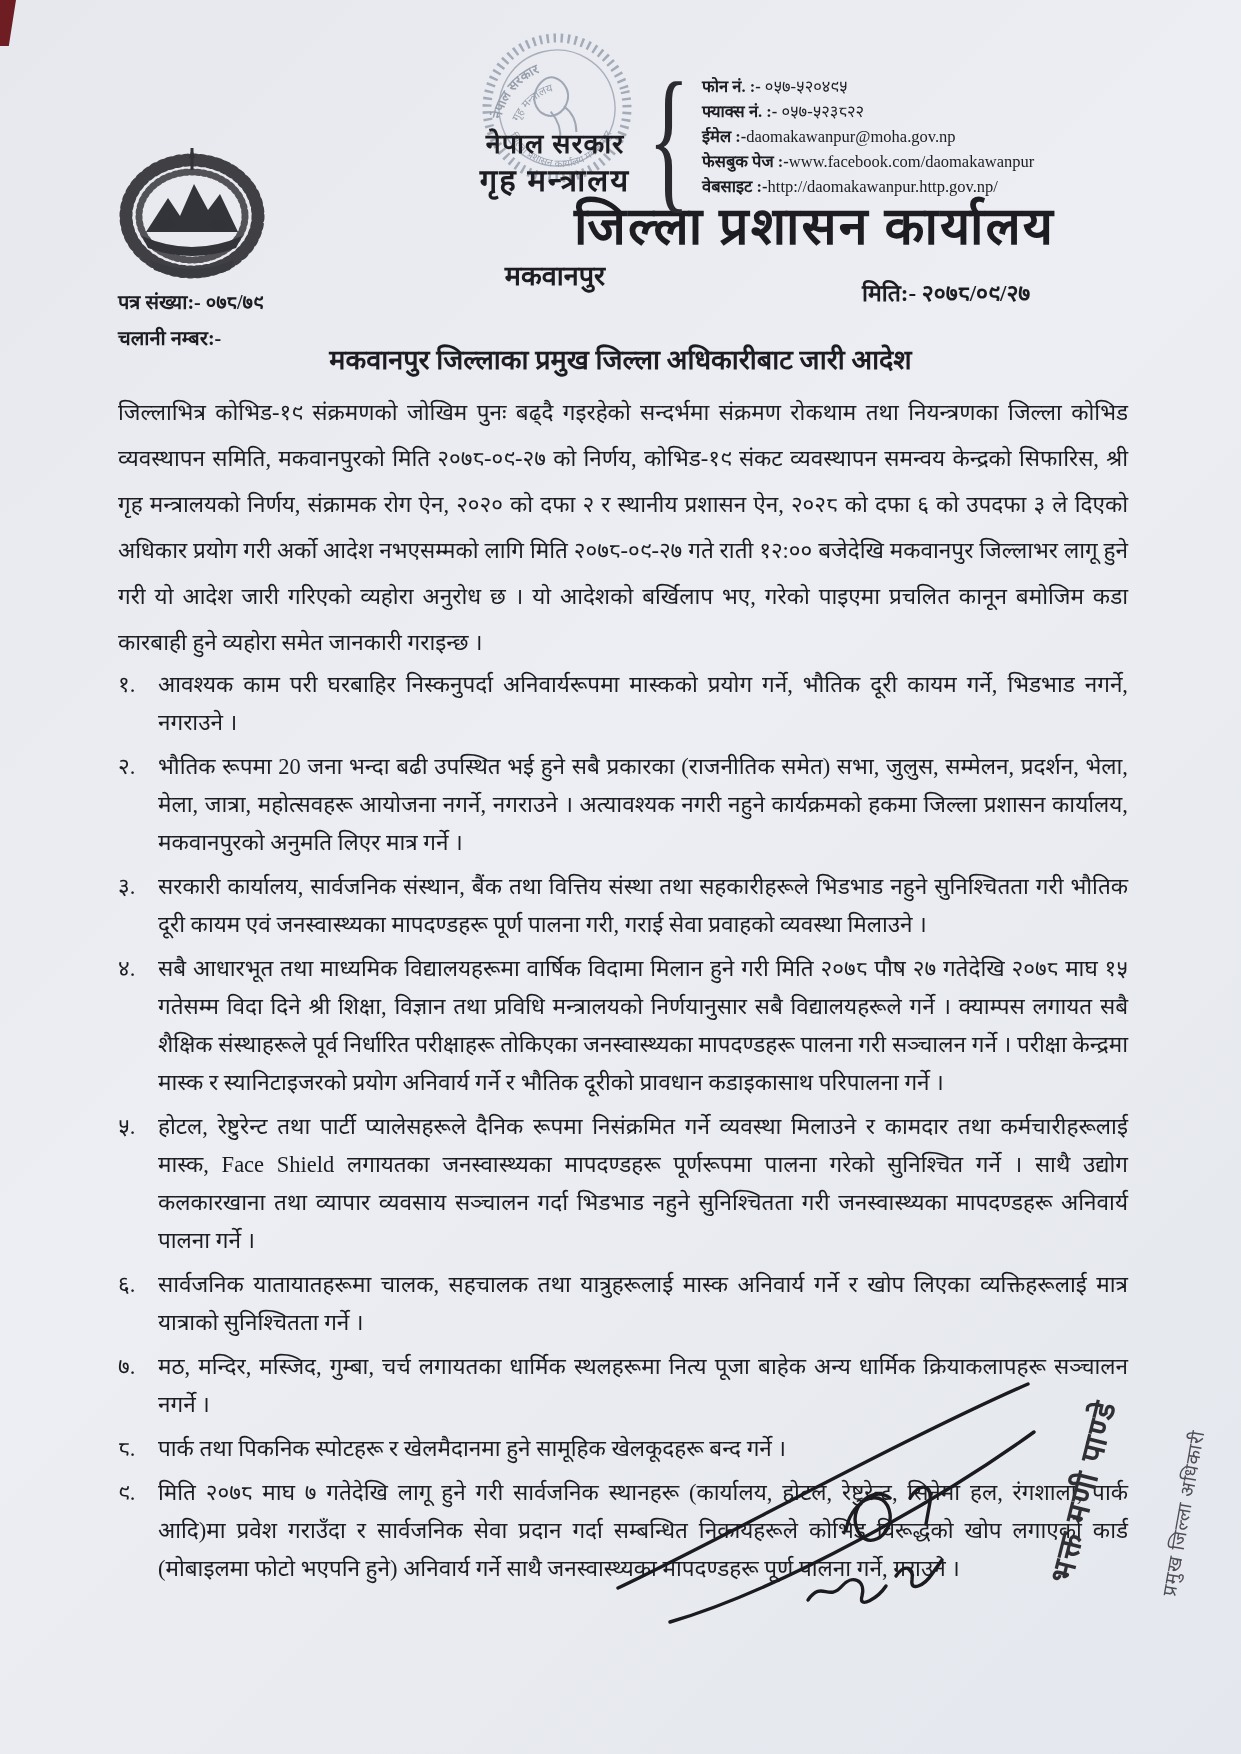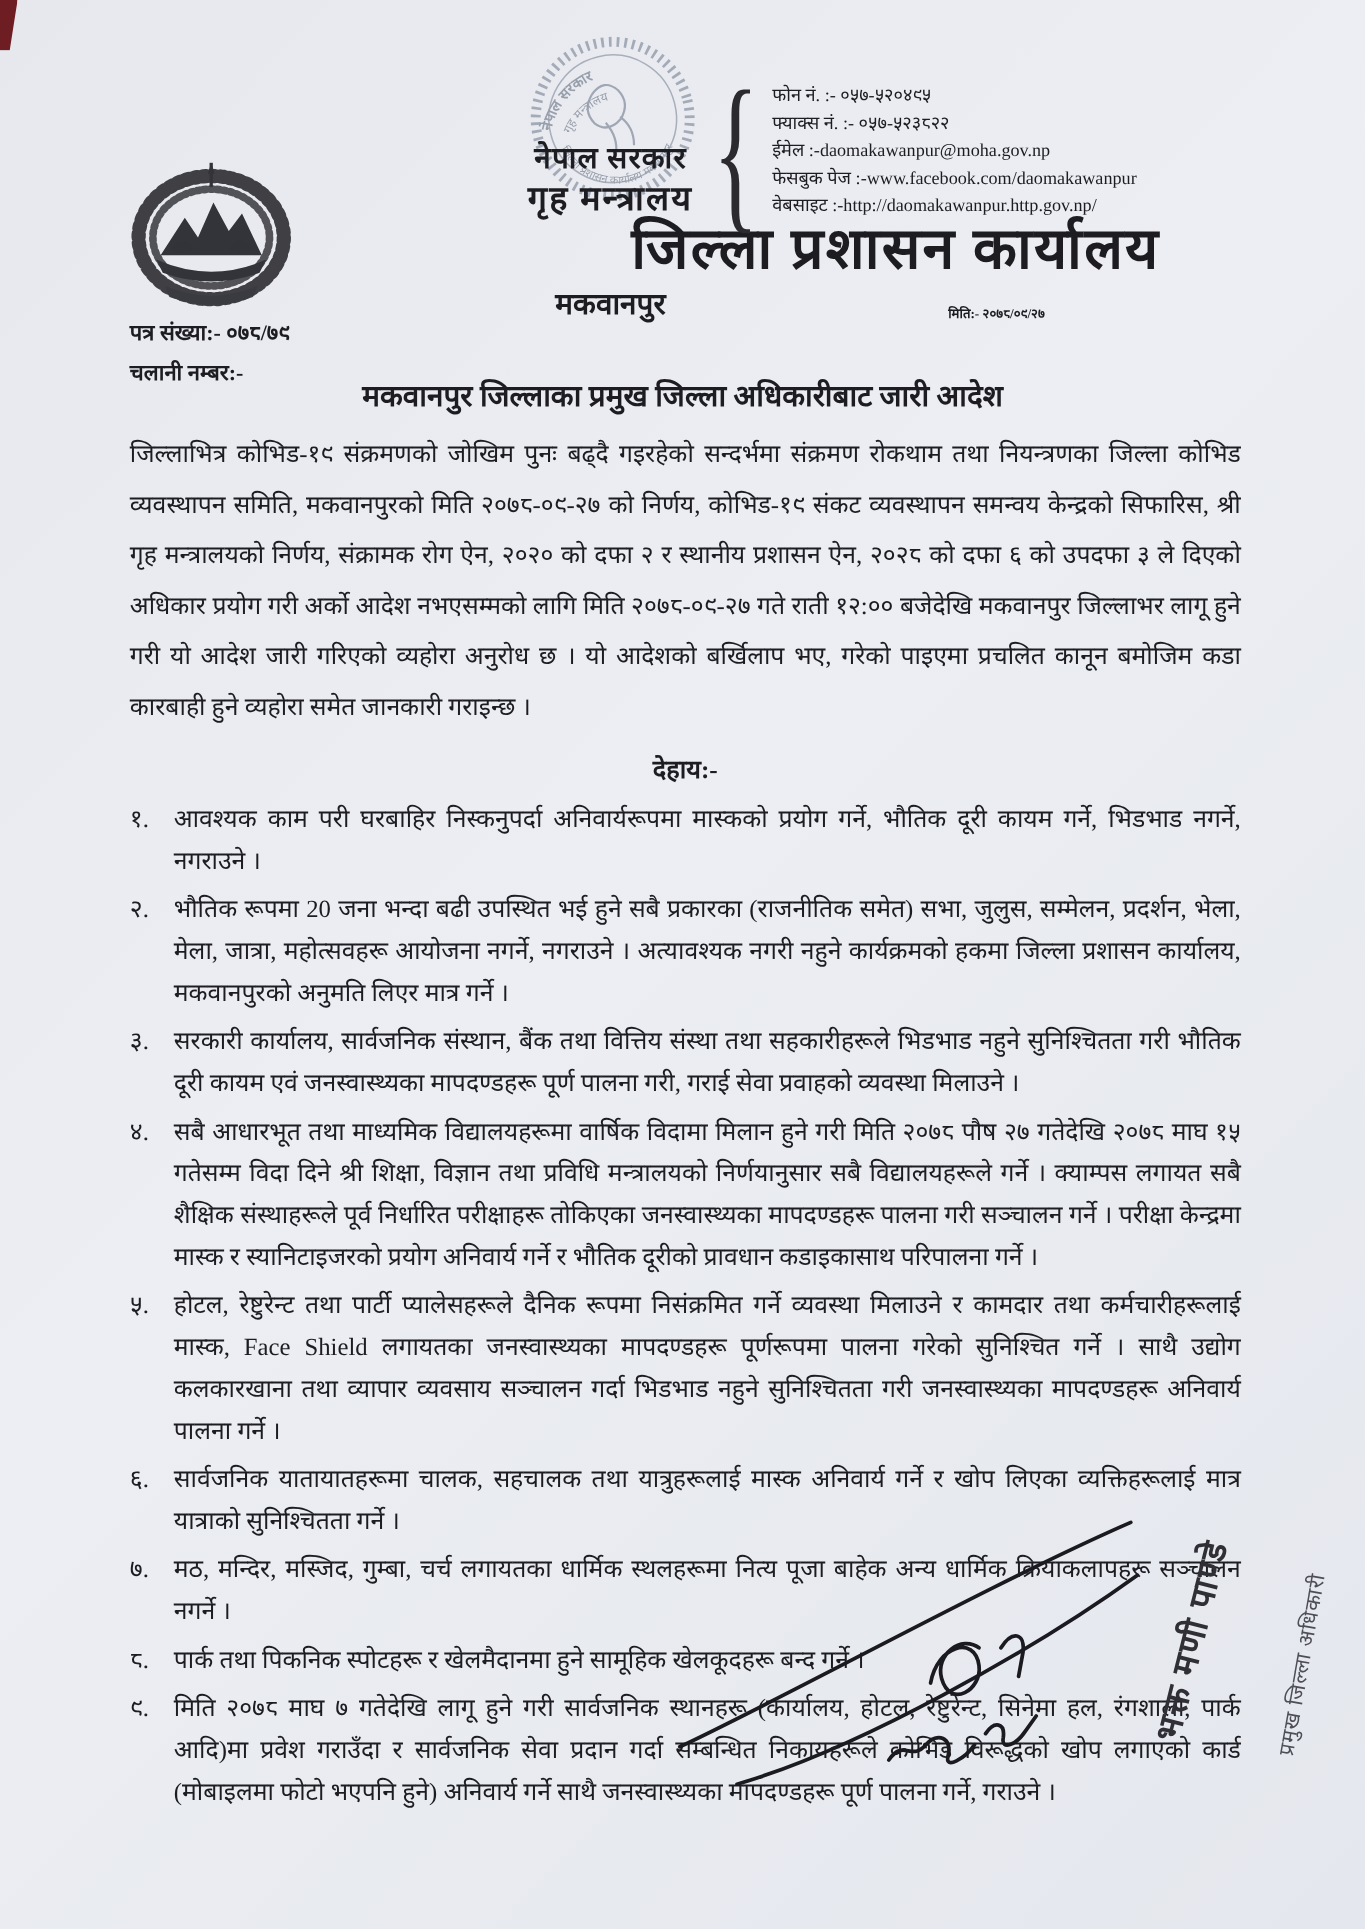--- a/index.html
+++ b/index.html
@@ -24,24 +24,24 @@
          font-size:27px;font-weight:bold;letter-spacing:1px;}
   .h-min{position:absolute;left:405px;top:158px;width:300px;text-align:center;
          font-size:31px;font-weight:bold;letter-spacing:2px;}
   .h-office{position:absolute;left:235px;top:188px;width:820px;text-align:right;
          font-size:52px;font-weight:bold;letter-spacing:2px;}
   .h-district{position:absolute;left:420px;top:256px;width:270px;text-align:center;
          font-size:27px;font-weight:bold;font-family:Liberation Mono, monospace;}
   .brace{position:absolute;left:648px;top:60px;font-size:158px;font-weight:200;
          color:#2a2a2f;transform:scaleX(.55);transform-origin:left center;line-height:1;}
   .contact{position:absolute;left:702px;top:74px;font-size:16.5px;line-height:25px;}
-  .contact .lbl{font-weight:normal;text-align:right;}
+  .contact .lbl{font-weight:bold;text-align:right;}
   
   .ref-letter{position:absolute;left:118px;top:288px;font-size:20px;font-weight:bold;}
-  .ref-date{position:absolute;left:862px;top:276px;font-size:12px;font-weight:bold;text-align:right;}
+  .ref-date{position:absolute;left:862px;top:276px;font-size:23px;font-weight:bold;text-align:right;}
   .ref-dispatch{position:absolute;left:118px;top:324px;font-size:20px;font-weight:bold;}
   .subject{position:absolute;left:0;top:340px;width:100%;text-align:center;
            font-size:27px;font-weight:bold;}
   
   .content{position:absolute;left:118px;top:390px;width:1010px;}
   .intro{font-size:22.5px;line-height:46px;text-align:justify;margin:0;}
   .list-heading{text-align:center;font-size:23px;font-weight:bold;margin:16px 0 12px 0;}
   ol.order-list{list-style:none;margin:0;padding:0;}
   ol.order-list li{display:flex;margin-bottom:6px;font-size:22.5px;line-height:38px;}
   ol.order-list .num{flex:0 0 40px;}
@@ -138,21 +138,20 @@
     <span>२०७८/०९/२७</span>
   </div>
   <div class="ref-dispatch">
     <span>चलानी नम्बर:-</span>
   </div>
 
   <div class="subject">मकवानपुर जिल्लाका प्रमुख जिल्ला अधिकारीबाट जारी आदेश</div>
 
   <div class="content">
     <p class="intro">जिल्लाभित्र कोभिड-१९ संक्रमणको जोखिम पुनः बढ्दै गइरहेको सन्दर्भमा संक्रमण रोकथाम तथा नियन्त्रणका जिल्ला कोभिड व्यवस्थापन समिति, मकवानपुरको मिति २०७८-०९-२७ को निर्णय, कोभिड-१९ संकट व्यवस्थापन समन्वय केन्द्रको सिफारिस, श्री गृह मन्त्रालयको निर्णय, संक्रामक रोग ऐन, २०२० को दफा २ र स्थानीय प्रशासन ऐन, २०२८ को दफा ६ को उपदफा ३ ले दिएको अधिकार प्रयोग गरी अर्को आदेश नभएसम्मको लागि मिति २०७८-०९-२७ गते राती १२:०० बजेदेखि मकवानपुर जिल्लाभर लागू हुने गरी यो आदेश जारी गरिएको व्यहोरा अनुरोध छ । यो आदेशको बर्खिलाप भए, गरेको पाइएमा प्रचलित कानून बमोजिम कडा कारबाही हुने व्यहोरा समेत जानकारी गराइन्छ ।</p>
-    <div class="list-heading">देहाय:-</div>
     <ol class="order-list">
       <li>
           <span class="num">१.</span>
           <span class="txt">आवश्यक काम परी घरबाहिर निस्कनुपर्दा अनिवार्यरूपमा मास्कको प्रयोग गर्ने, भौतिक दूरी कायम गर्ने, भिडभाड नगर्ने, नगराउने ।</span>
         </li>
       <li>
           <span class="num">२.</span>
           <span class="txt">भौतिक रूपमा 20 जना भन्दा बढी उपस्थित भई हुने सबै प्रकारका (राजनीतिक समेत) सभा, जुलुस, सम्मेलन, प्रदर्शन, भेला, मेला, जात्रा, महोत्सवहरू आयोजना नगर्ने, नगराउने । अत्यावश्यक नगरी नहुने कार्यक्रमको हकमा जिल्ला प्रशासन कार्यालय, मकवानपुरको अनुमति लिएर मात्र गर्ने ।</span>
         </li>
       <li>

